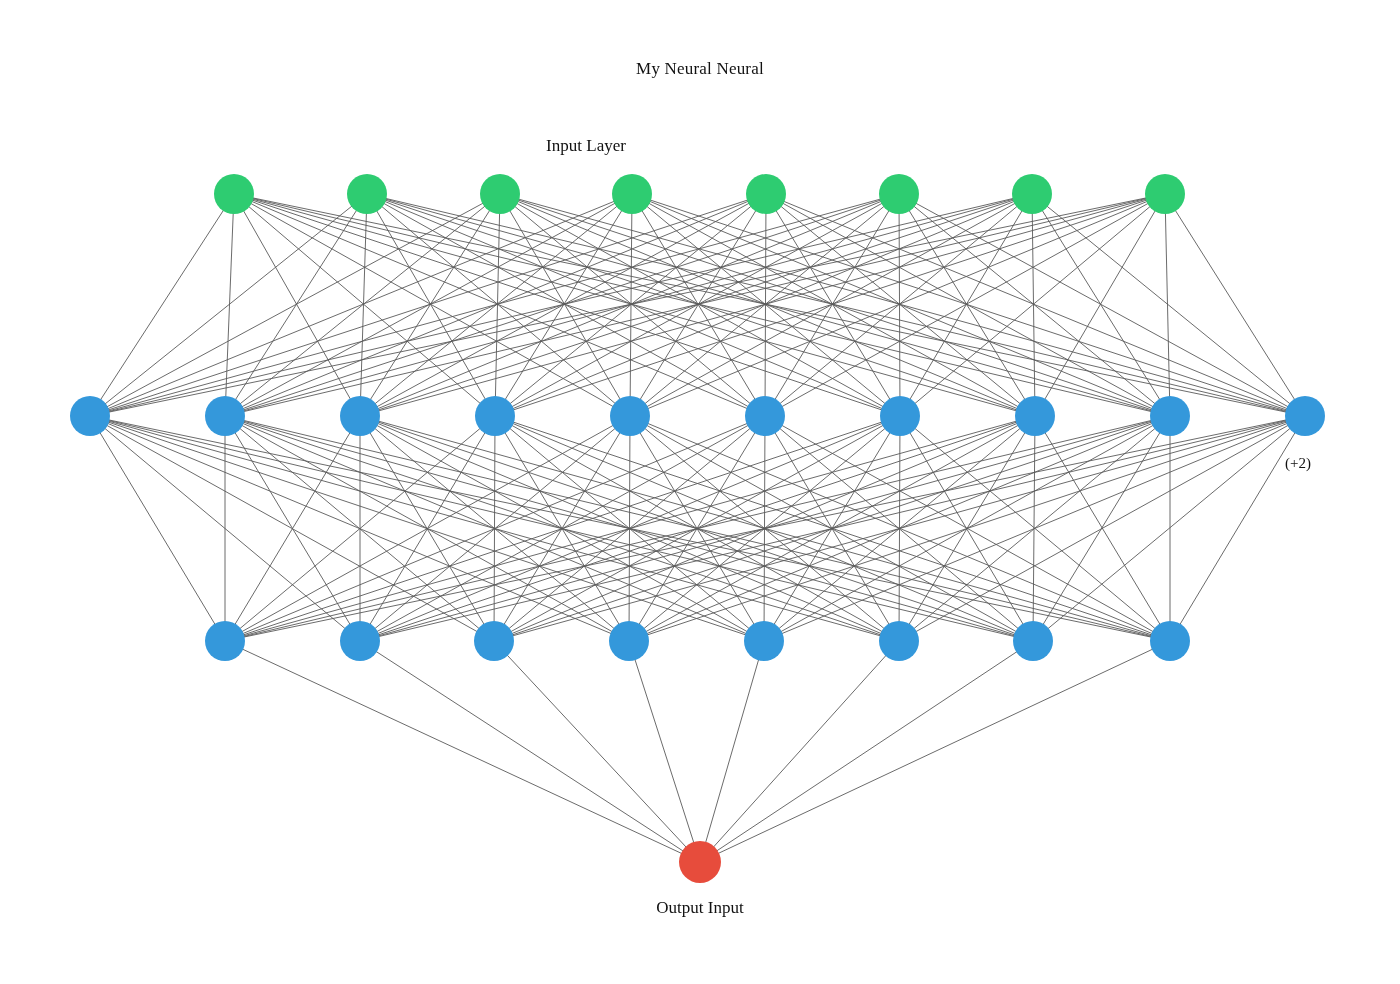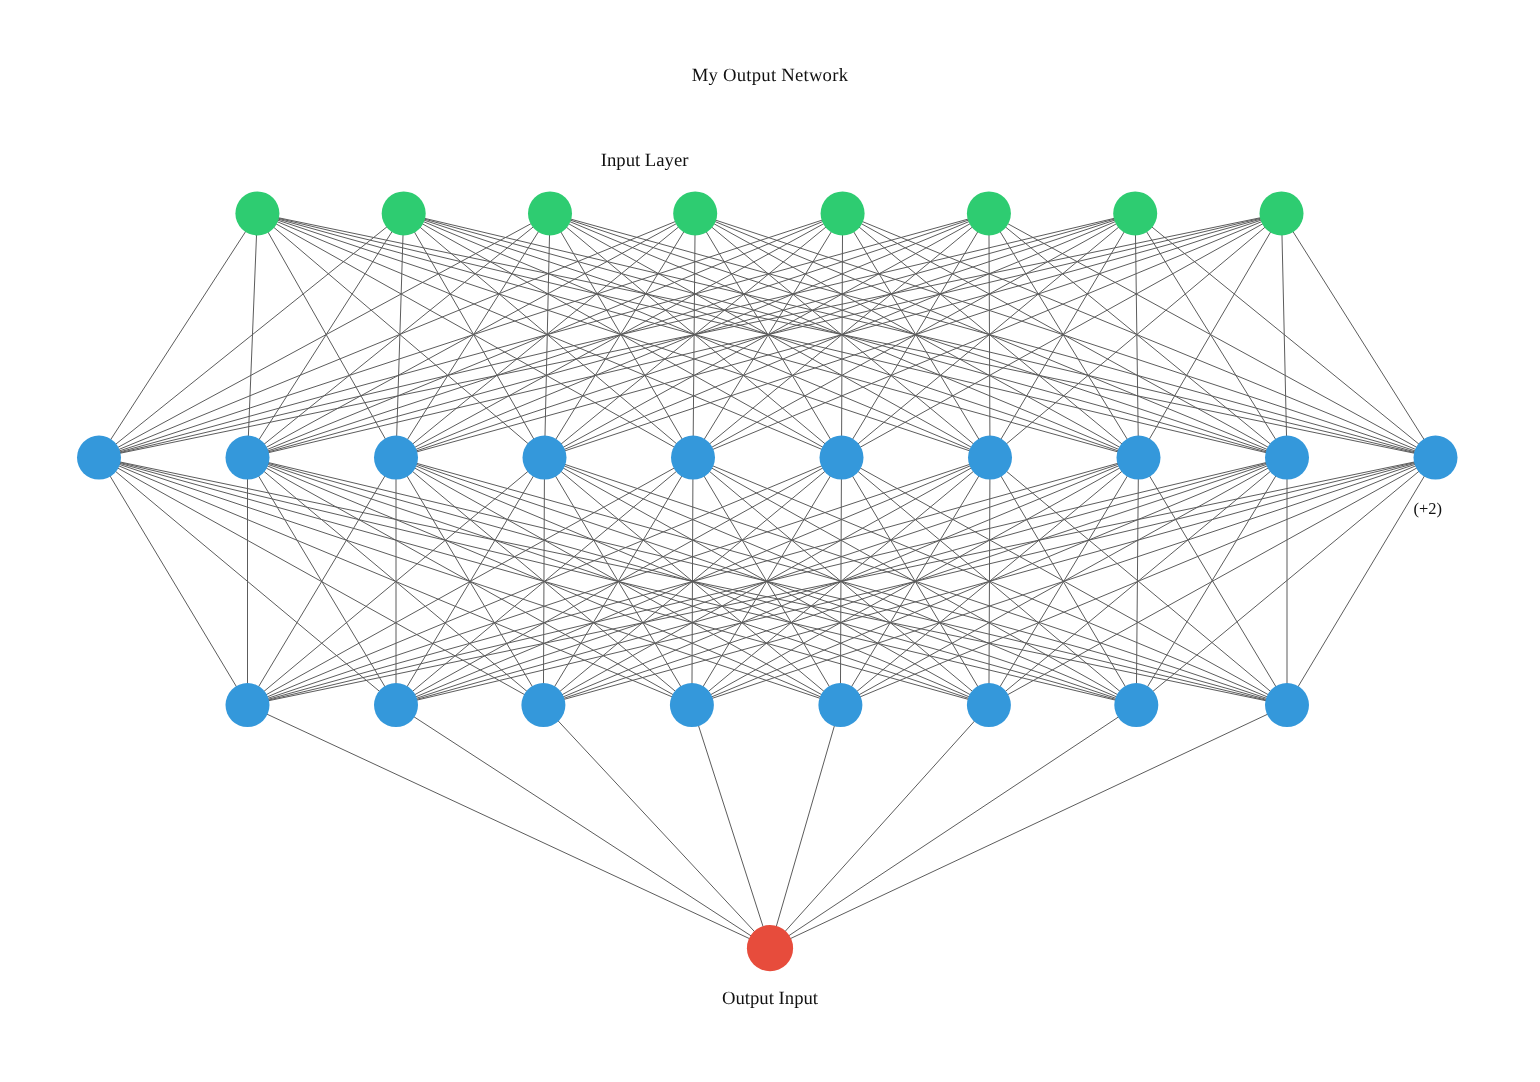--- a/index.html
+++ b/index.html
@@ -266,21 +266,21 @@
         <circle cx="494" cy="641" r="20" fill="#3498DB"></circle>
         <circle cx="629" cy="641" r="20" fill="#3498DB"></circle>
         <circle cx="764" cy="641" r="20" fill="#3498DB"></circle>
         <circle cx="899" cy="641" r="20" fill="#3498DB"></circle>
         <circle cx="1033" cy="641" r="20" fill="#3498DB"></circle>
         <circle cx="1170" cy="641" r="20" fill="#3498DB"></circle>
         <circle cx="700" cy="862" r="21" fill="#E74C3C"></circle>
       </g>
   </svg>
 
-  <div class="diagram-title">My Output Network</div>
+  <div class="diagram-title">My Neural Neural</div>
 
   <div class="layer-label" id="input-layer-label">Input Layer</div>
 
   <div class="layer-label" id="extra-nodes-label">(+2)</div>
 
   <div class="layer-label" id="output-layer-label">Output Input</div>
 
 </div>
 
 </body></html>

